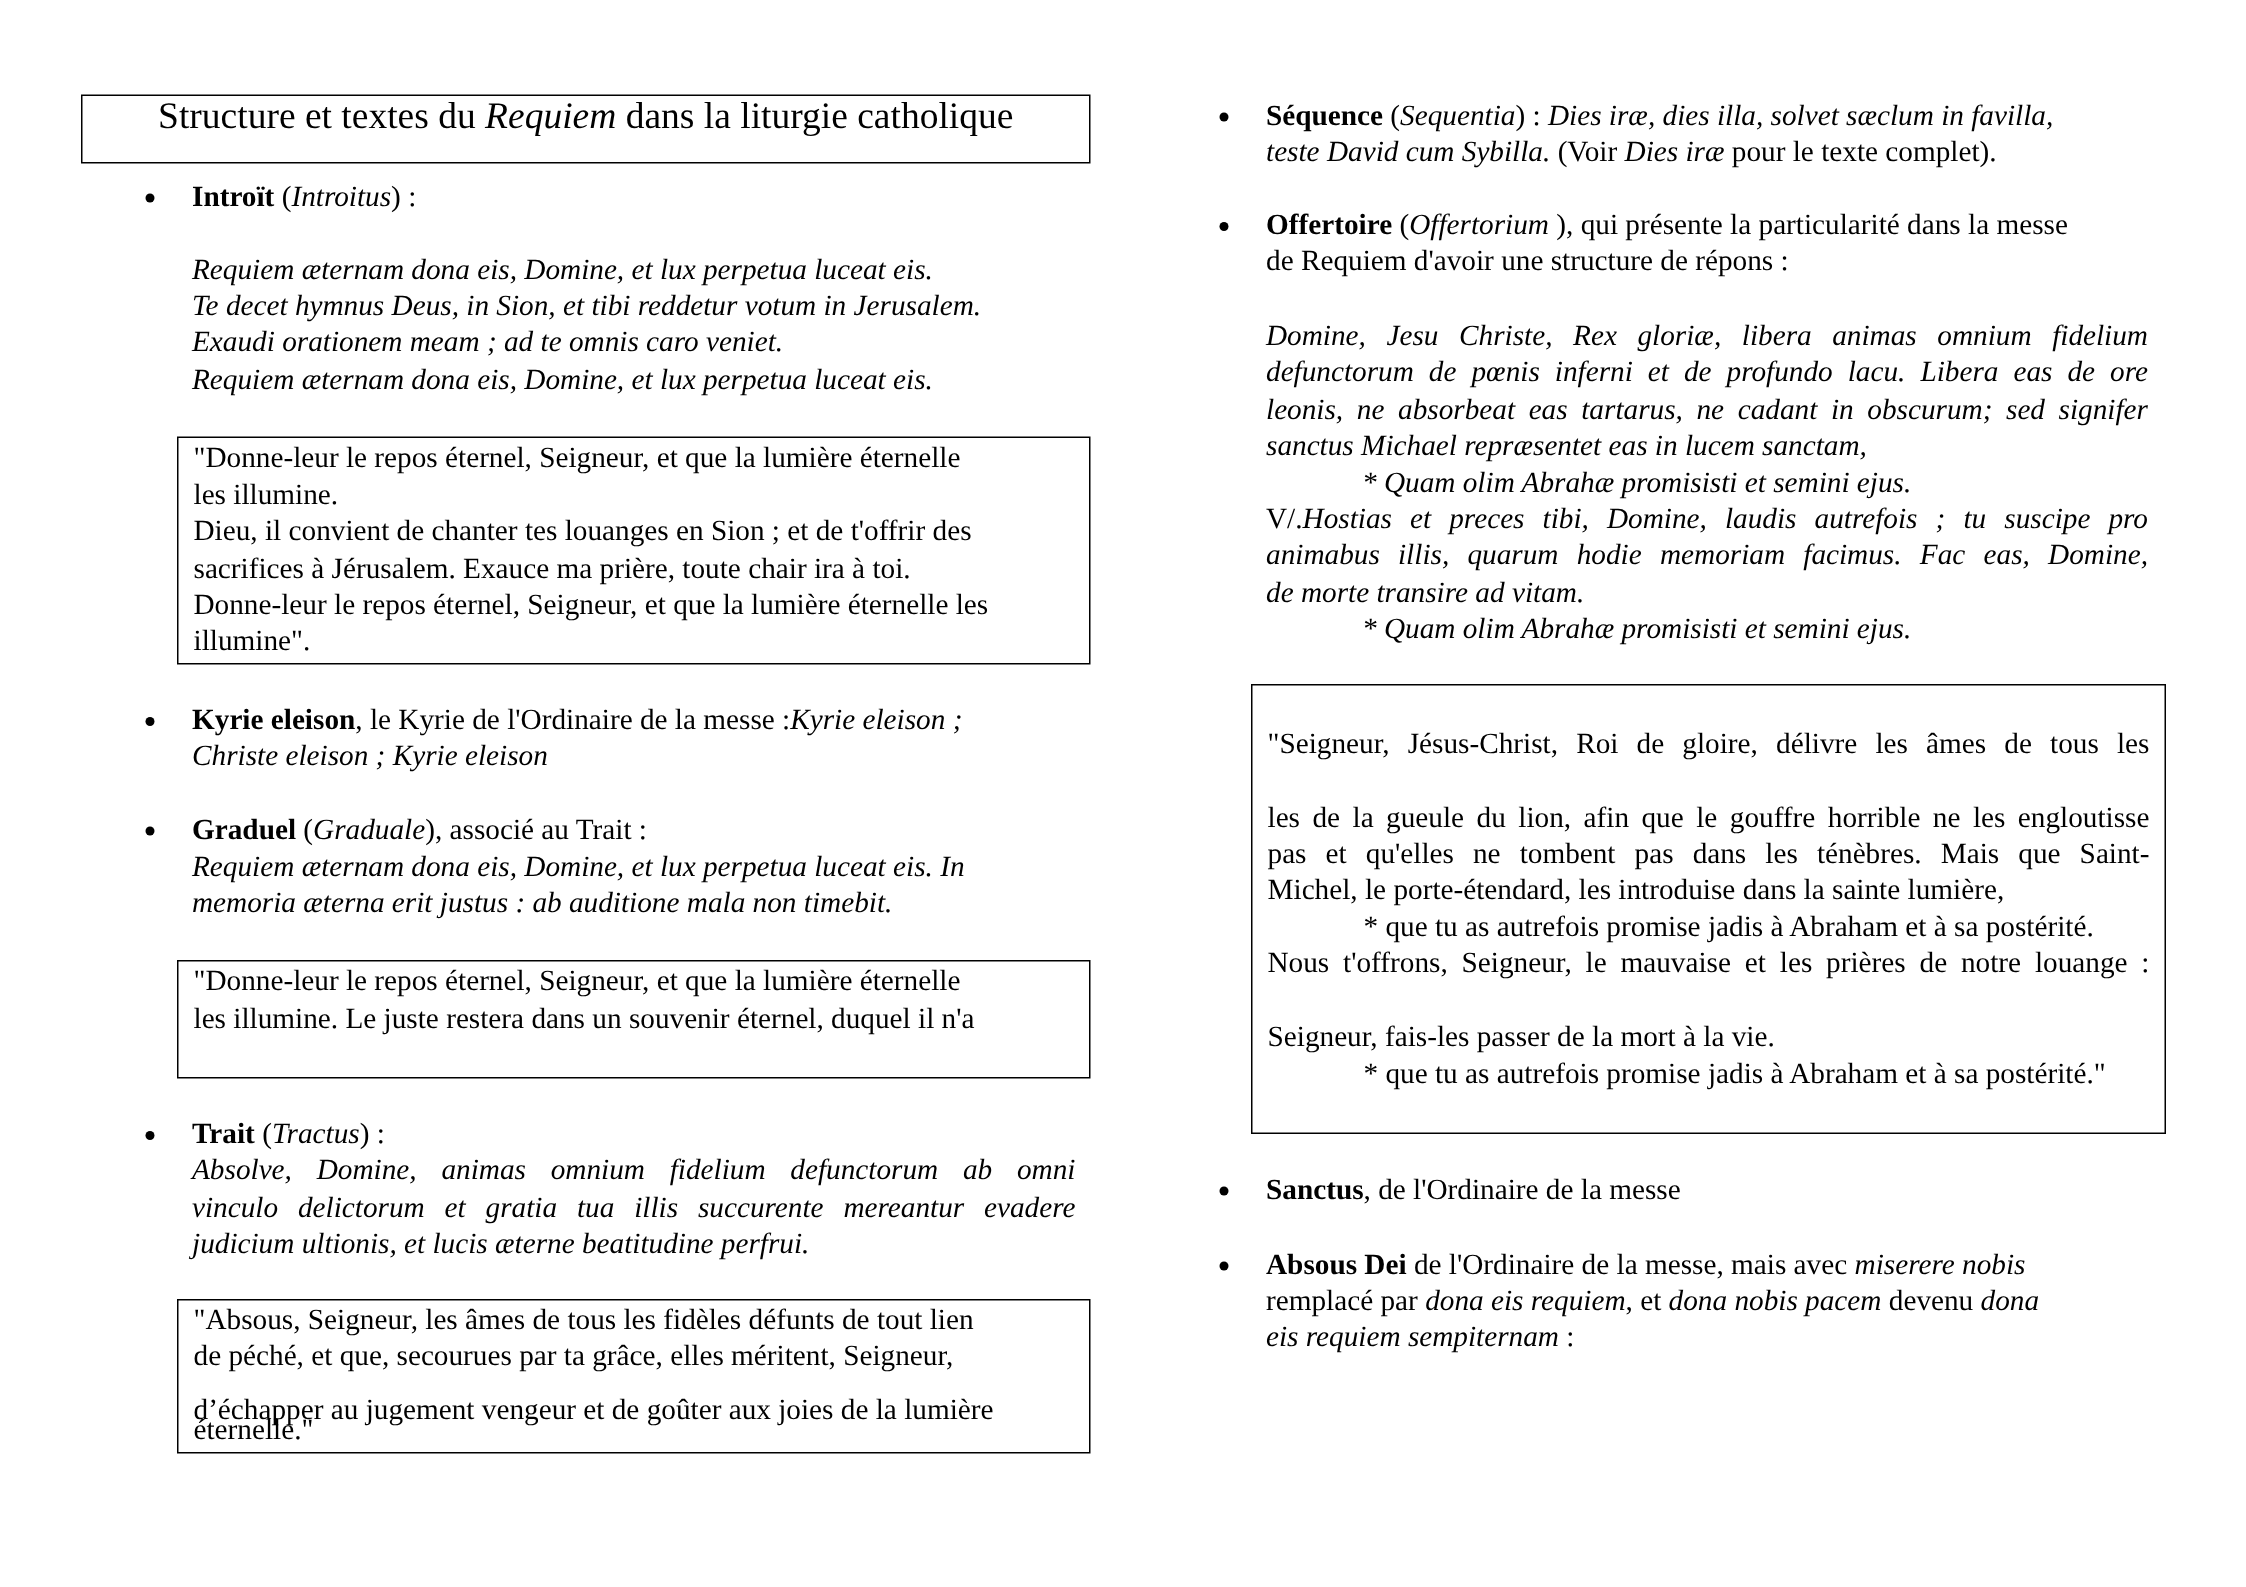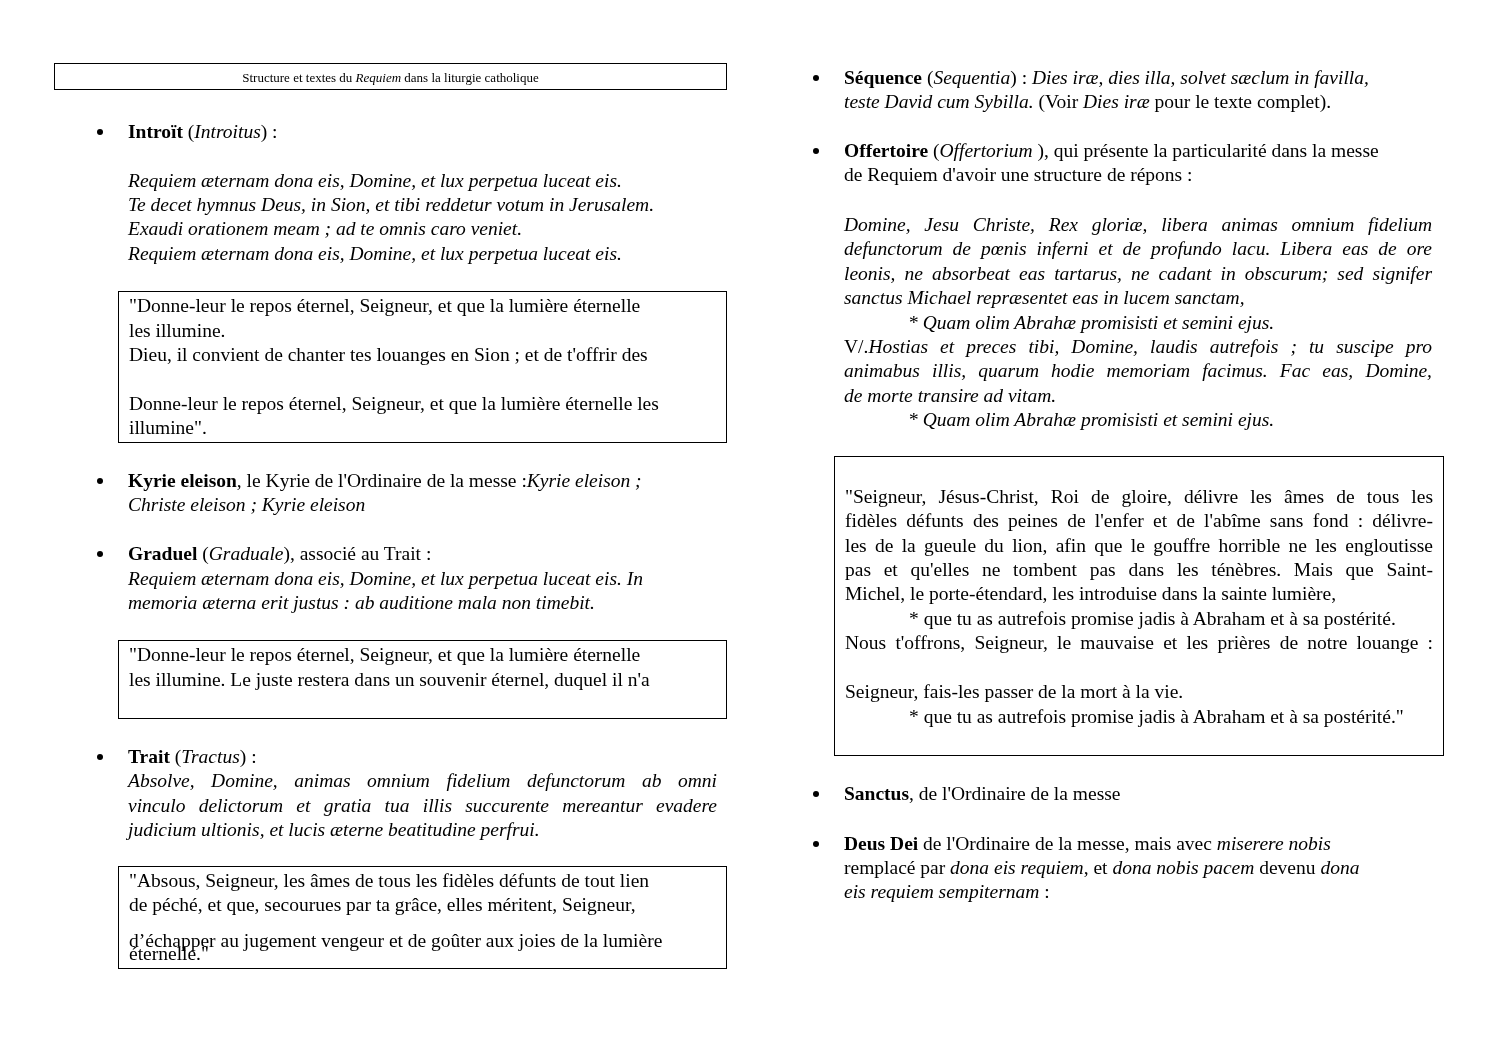--- a/index.html
+++ b/index.html
@@ -6,39 +6,40 @@
   body {
     width: 1497px; height: 1058px; background: #ffffff; position: relative; overflow: hidden;
     font-family: "Liberation Serif", "DejaVu Serif", serif; color: #000; font-size: 19.5px;
   }
   .line { position: absolute; white-space: nowrap; line-height: 24px; }
   .just { white-space: normal; text-align: justify; text-align-last: justify; }
   .box { position: absolute; border: 1.5px solid #000; box-sizing: border-box; }
   .bullet { position: absolute; width: 6px; height: 6px; border-radius: 50%; background: #000; }
   b { font-weight: bold; }
   i { font-style: italic; }
-  .title { position: absolute; left: 54px; top: 63px; width: 673px; height: 27px; border: 1.5px solid #000; box-sizing: border-box; text-align: center; line-height: 28px; font-size: 13px; }
+  .title { position: absolute; left: 54px; top: 63px; width: 673px; height: 46px; border: 1.5px solid #000; box-sizing: border-box; text-align: center; line-height: 28px; font-size: 25px; }
 </style>
 </head>
 <body>
 
 <div class="title"><span>Structure et textes du </span><i>Requiem</i><span> dans la liturgie catholique</span></div>
 
 <div class="bullet" style="left:97px;top:129px"></div>
 <div class="line" style="left:128px;top:120px"><b>Introït</b><span> (</span><i>Introitus</i><span>) :</span></div>
 <div>
   <div class="line" style="left:128px;top:169px"><i>Requiem æternam dona eis, Domine, et lux perpetua luceat eis.</i></div>
   <div class="line" style="left:128px;top:193px"><i>Te decet hymnus Deus, in Sion, et tibi reddetur votum in Jerusalem.</i></div>
   <div class="line" style="left:128px;top:217px"><i>Exaudi orationem meam ; ad te omnis caro veniet.</i></div>
   <div class="line" style="left:128px;top:242px"><i>Requiem æternam dona eis, Domine, et lux perpetua luceat eis.</i></div>
 </div>
 <div class="box" style="left:118px;top:291px;width:609px;height:152px">
   <div class="line" style="left:10px;top:2px">"Donne-leur le repos éternel, Seigneur, et que la lumière éternelle</div>
   <div class="line" style="left:10px;top:27px">les illumine.</div>
   <div class="line" style="left:10px;top:51px">Dieu, il convient de chanter tes louanges en Sion ; et de t'offrir des</div>
+  <div class="line" style="left:10px;top:76px">sacrifices à Jérusalem. Exauce ma prière, toute chair ira à toi.</div>
   <div class="line" style="left:10px;top:100px">Donne-leur le repos éternel, Seigneur, et que la lumière éternelle les</div>
   <div class="line" style="left:10px;top:124px">illumine".</div>
 </div>
 
 <div class="bullet" style="left:97px;top:478px"></div>
 <div>
   <div class="line" style="left:128px;top:469px"><b>Kyrie eleison</b><span>, le Kyrie de l'Ordinaire de la messe :</span><i>Kyrie eleison ;</i></div>
   <div class="line" style="left:128px;top:493px"><i>Christe eleison ; Kyrie eleison</i></div>
 </div>
 
@@ -84,31 +85,30 @@
   <div class="line just" style="left:844px;top:262px;width:588px"><i>leonis, ne absorbeat eas tartarus, ne cadant in obscurum; sed signifer</i></div>
   <div class="line" style="left:844px;top:286px"><i>sanctus Michael repræsentet eas in lucem sanctam,</i></div>
   <div class="line" style="left:908px;top:311px"><i>* Quam olim Abrahæ promisisti et semini ejus.</i></div>
   <div class="line just" style="left:844px;top:335px;width:588px"><span>V/.</span><i>Hostias et preces tibi, Domine, laudis autrefois ; tu suscipe pro</i></div>
   <div class="line just" style="left:844px;top:359px;width:588px"><i>animabus illis, quarum hodie memoriam facimus. Fac eas, Domine,</i></div>
   <div class="line" style="left:844px;top:384px"><i>de morte transire ad vitam.</i></div>
   <div class="line" style="left:908px;top:408px"><i>* Quam olim Abrahæ promisisti et semini ejus.</i></div>
 </div>
 <div class="box" style="left:834px;top:456px;width:610px;height:300px">
   <div class="line just" style="left:10px;top:28px;width:588px">"Seigneur, Jésus-Christ, Roi de gloire, délivre les âmes de tous les</div>
-  <div class="line just" style="left:10px;top:52px;width:588px">fidèles défunts des peines de l'enfer et de l'abîme sans fond : délivre-</div>
   <div class="line just" style="left:10px;top:101px;width:588px">pas et qu'elles ne tombent pas dans les ténèbres. Mais que Saint-</div>
   <div class="line just" style="left:10px;top:77px;width:588px">les de la gueule du lion, afin que le gouffre horrible ne les engloutisse</div>
   <div class="line" style="left:10px;top:125px">Michel, le porte-étendard, les introduise dans la sainte lumière,</div>
   <div class="line" style="left:74px;top:150px">* que tu as autrefois promise jadis à Abraham et à sa postérité.</div>
   <div class="line just" style="left:10px;top:174px;width:588px">Nous t'offrons, Seigneur, le mauvaise et les prières de notre louange :</div>
   <div class="line" style="left:10px;top:223px">Seigneur, fais-les passer de la mort à la vie.</div>
   <div class="line" style="left:74px;top:248px">* que tu as autrefois promise jadis à Abraham et à sa postérité."</div>
 </div>
 
 <div class="bullet" style="left:813px;top:791px"></div>
 <div class="line" style="left:844px;top:782px"><b>Sanctus</b><span>, de l'Ordinaire de la messe</span></div>
 
 <div class="bullet" style="left:813px;top:841px"></div>
 <div>
-  <div class="line" style="left:844px;top:832px"><b>Deus Dei</b><span> de l'Ordinaire de la messe, mais avec </span><i>miserere nobis</i></div>
+  <div class="line" style="left:844px;top:832px"><b>Absous Dei</b><span> de l'Ordinaire de la messe, mais avec </span><i>miserere nobis</i></div>
   <div class="line" style="left:844px;top:856px"><span>remplacé par </span><i>dona eis requiem</i><span>, et </span><i>dona nobis pacem</i><span> devenu </span><i>dona</i></div>
   <div class="line" style="left:844px;top:880px"><i>eis requiem sempiternam</i><span> :</span></div>
 </div>
 
 </body></html>

